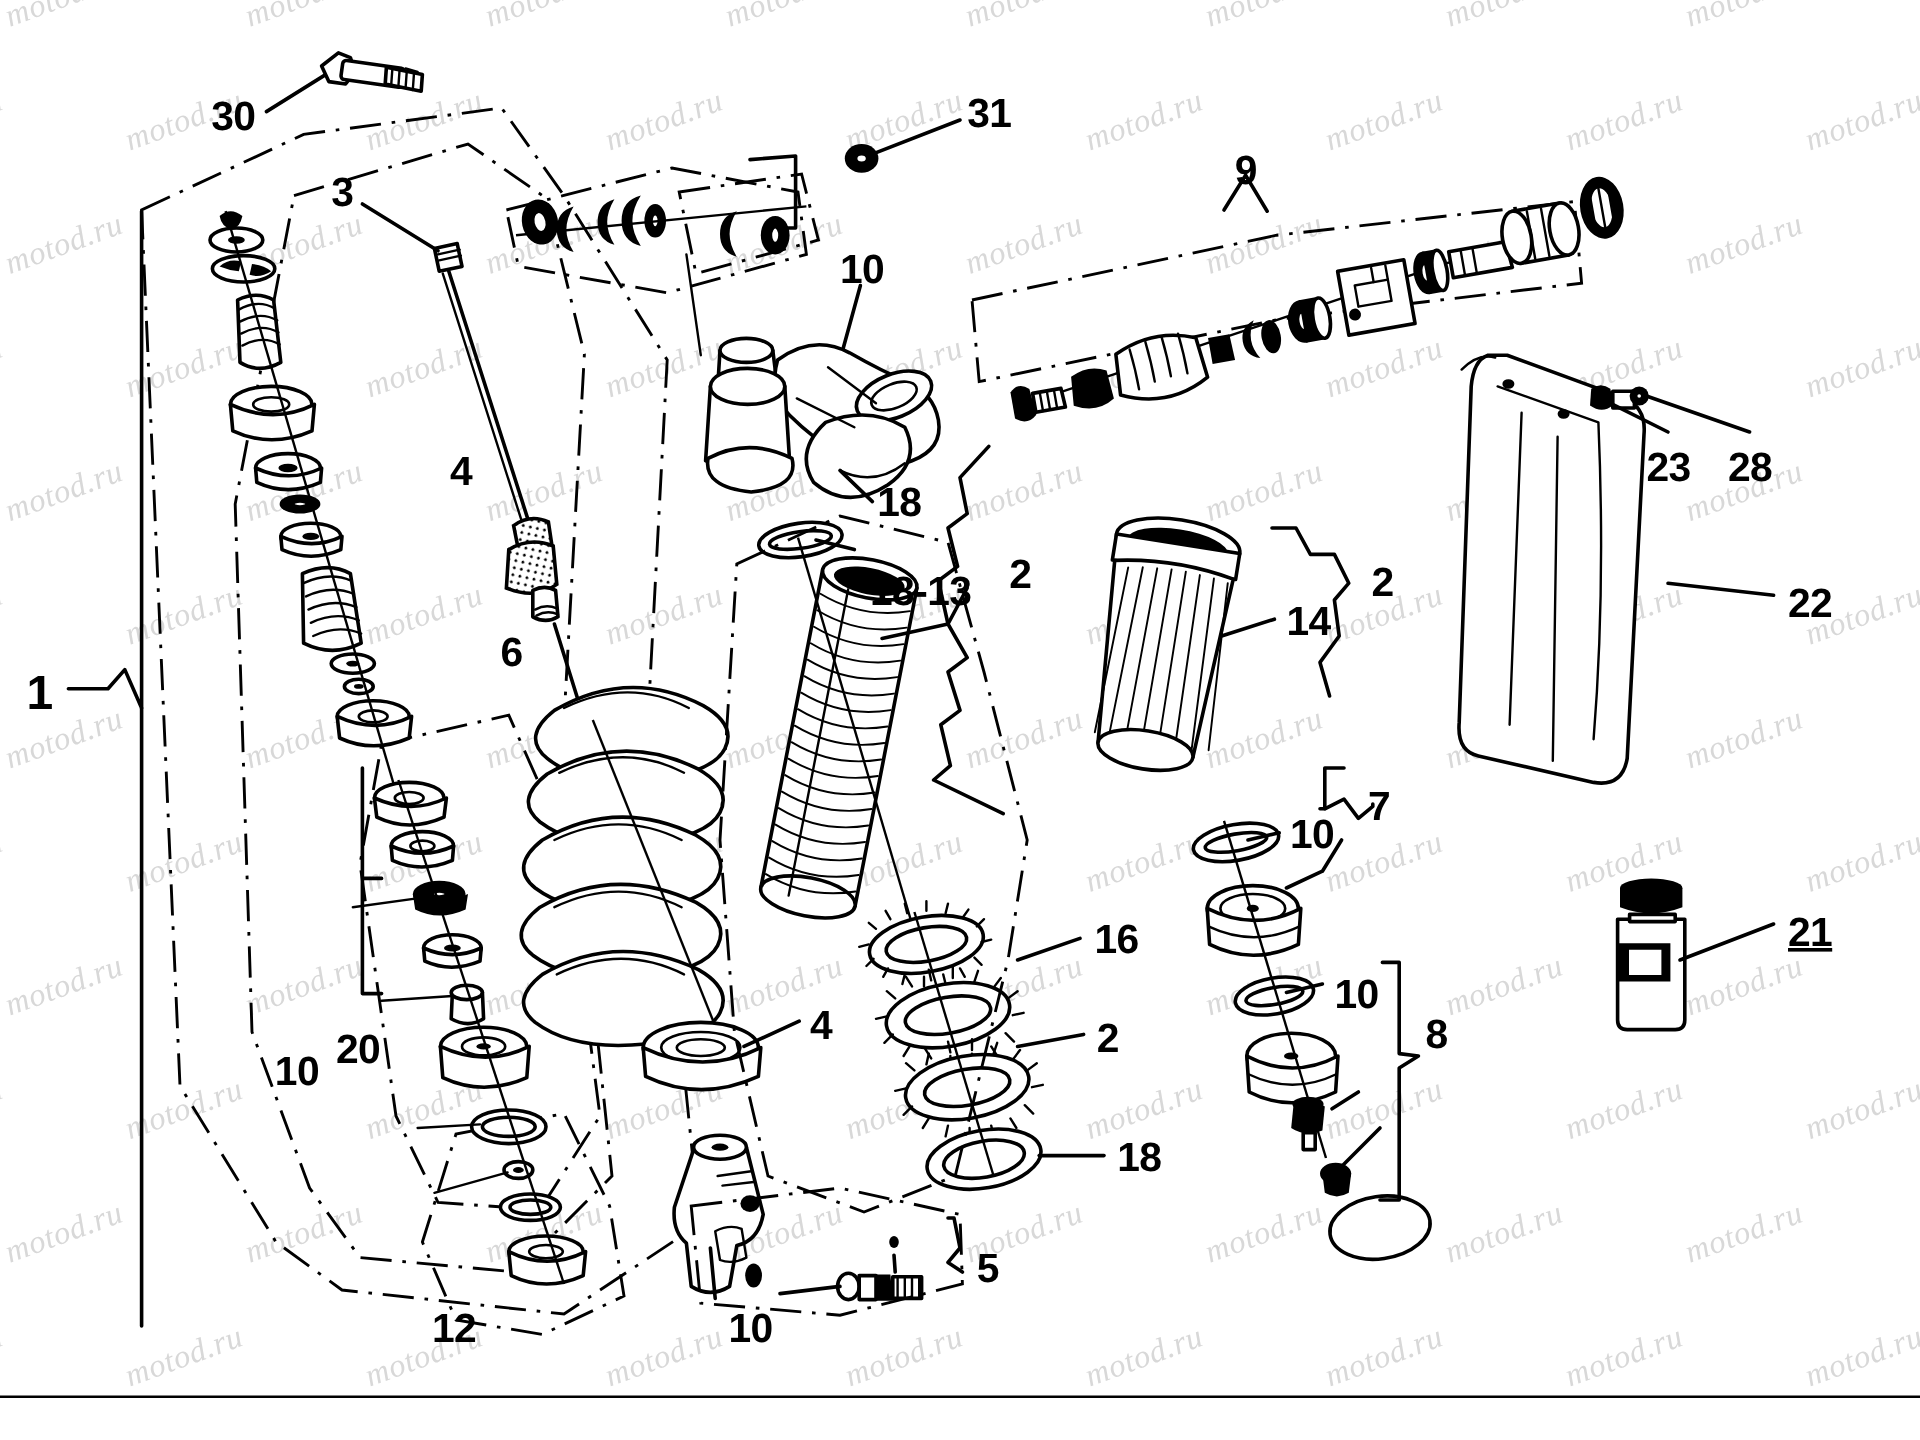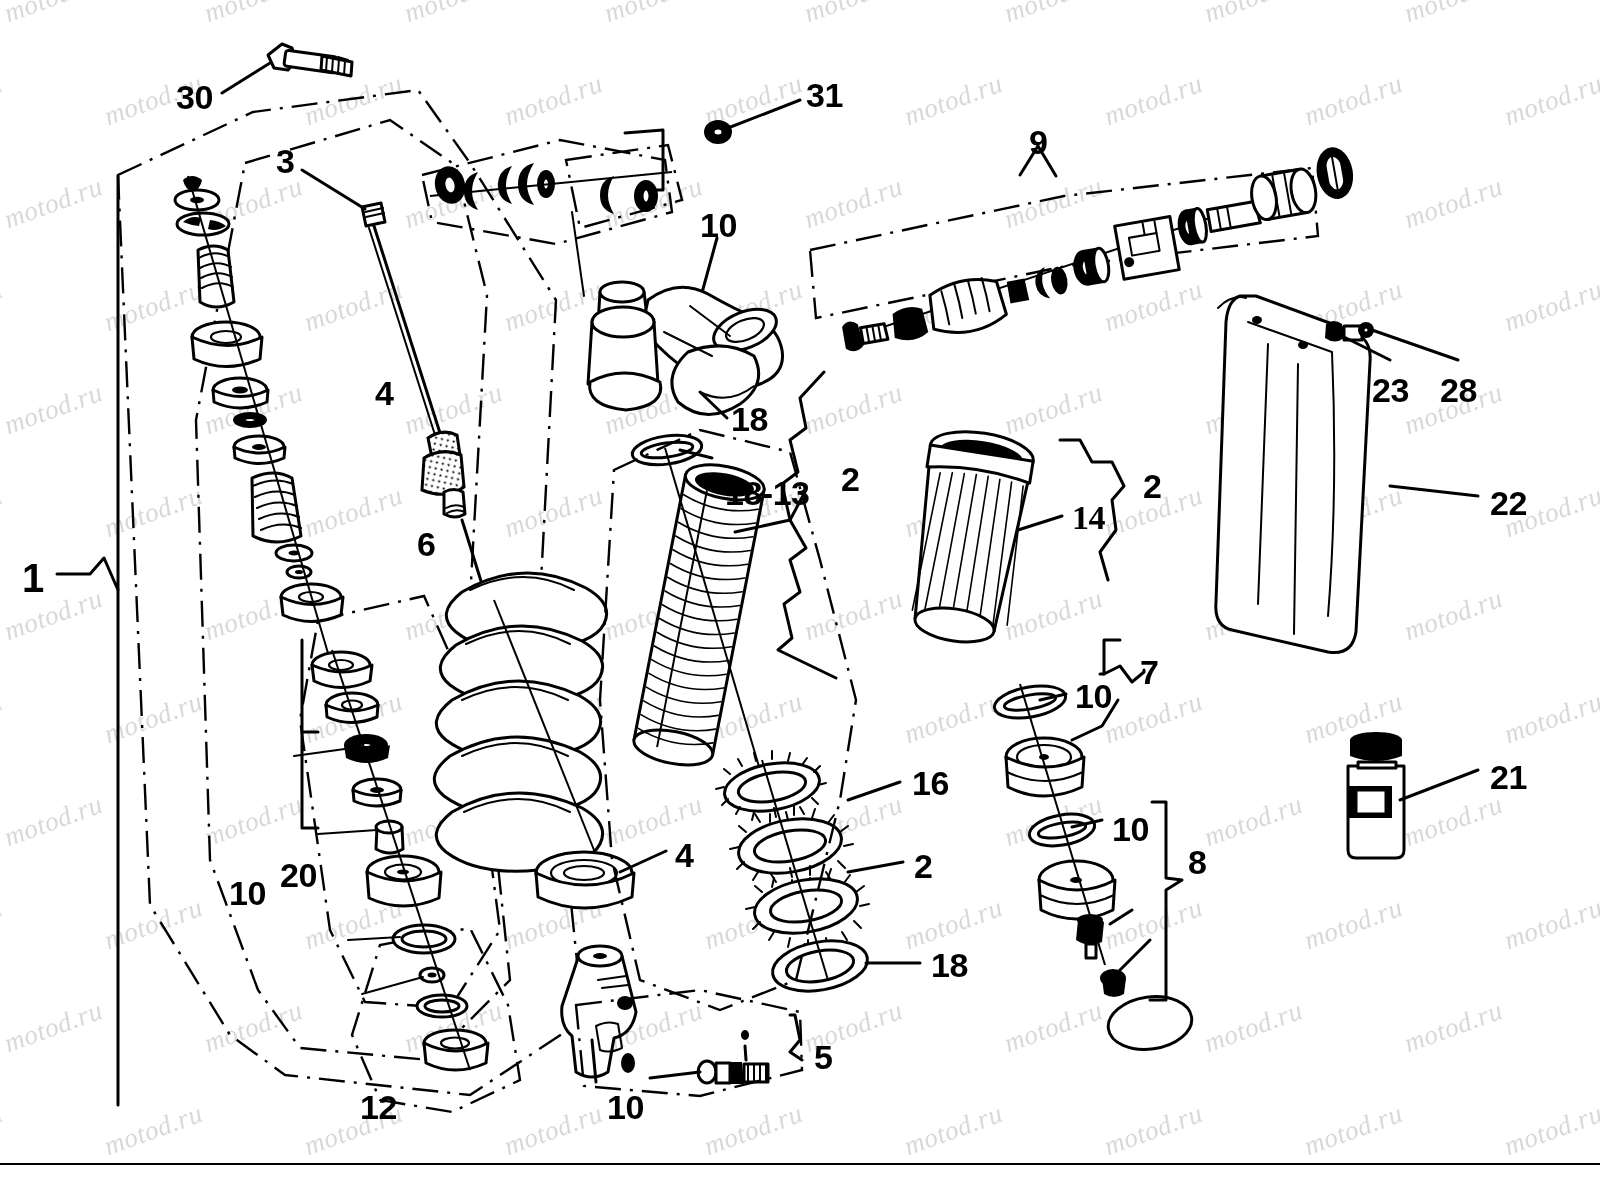--- a/index.html
+++ b/index.html
@@ -577,30 +577,30 @@
       <div class="lbl s34" style="left: 229px; top: 876px;">10</div>
       <div class="lbl s34" style="left: 280px; top: 858px;">20</div>
       <div class="lbl s34" style="left: 360px; top: 1090px;">12</div>
       <div class="lbl s34" style="left: 806px; top: 78px;">31</div>
       <div class="lbl s34" style="left: 700px; top: 208px;">10</div>
       <div class="lbl s34" style="left: 1029px; top: 125px;">9</div>
       <div class="lbl s34" style="left: 731px; top: 402px;">18</div>
       <div class="lbl s34" style="left: 725px; top: 476px;">18-13</div>
       <div class="lbl s34" style="left: 841px; top: 462px;">2</div>
       <div class="lbl s34" style="left: 1143px; top: 469px;">2</div>
-      <div class="lbl s34" style="left: 1072px; top: 501px; font-family: Liberation Serif, serif;">14</div>
+      <div class="lbl s34" style="left: 1072px; top: 501px;">14</div>
       <div class="lbl s34" style="left: 1140px; top: 655px;">7</div>
       <div class="lbl s34" style="left: 1075px; top: 679px;">10</div>
       <div class="lbl s34" style="left: 1112px; top: 812px;">10</div>
       <div class="lbl s34" style="left: 1188px; top: 845px;">8</div>
       <div class="lbl s34" style="left: 675px; top: 838px;">4</div>
       <div class="lbl s34" style="left: 912px; top: 766px;">16</div>
       <div class="lbl s34" style="left: 914px; top: 849px;">2</div>
       <div class="lbl s34" style="left: 931px; top: 948px;">18</div>
       <div class="lbl s34" style="left: 814px; top: 1040px;">5</div>
       <div class="lbl s34" style="left: 607px; top: 1090px;">10</div>
       <div class="lbl s34" style="left: 1372px; top: 373px;">23</div>
       <div class="lbl s34" style="left: 1440px; top: 373px;">28</div>
       <div class="lbl s34" style="left: 1490px; top: 486px;">22</div>
-      <div class="lbl s34" style="left: 1490px; top: 760px;">21</div>
+      <div class="lbl s34" style="left: 1490px; top: 760px; text-decoration: underline;">21</div>
     </div>
 
 </div>
 
 </body></html>

